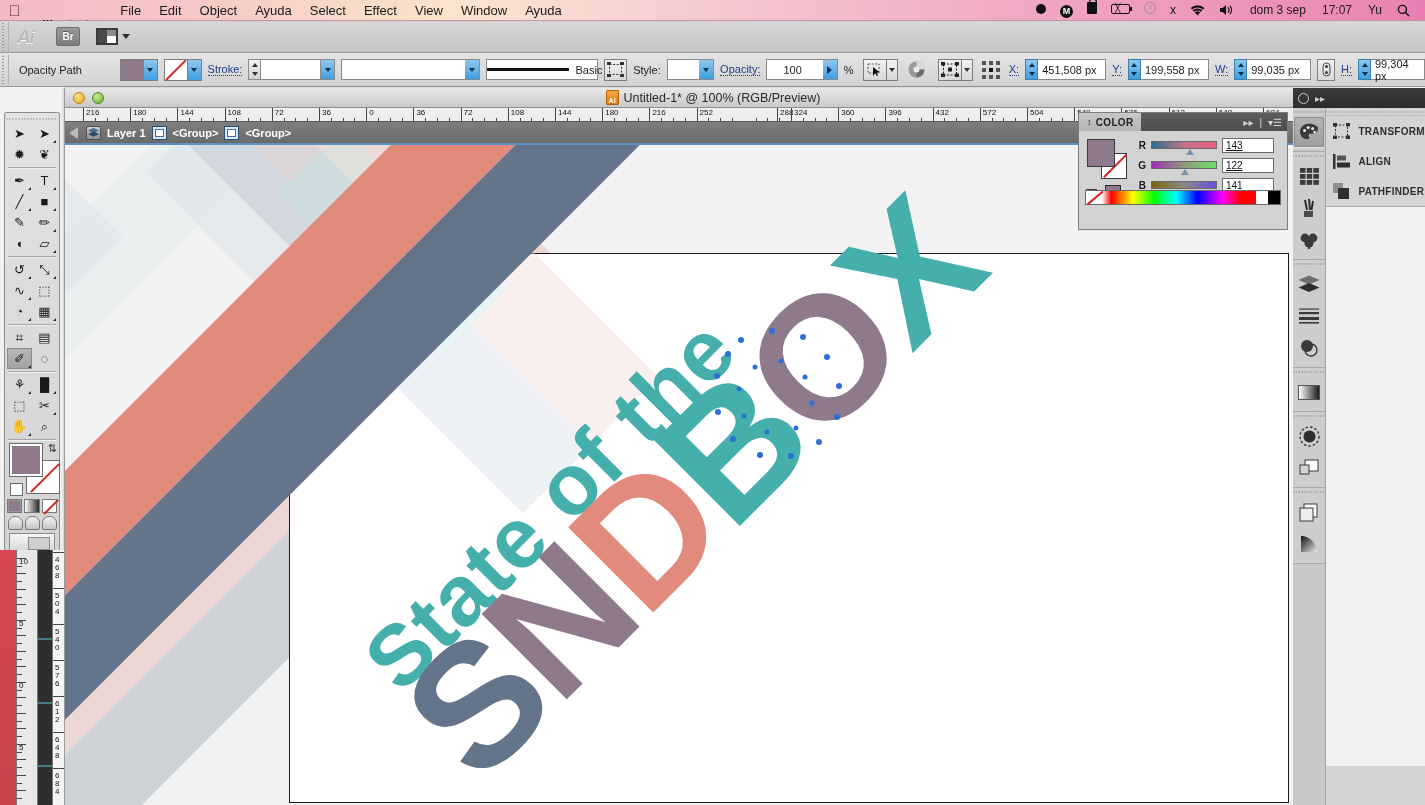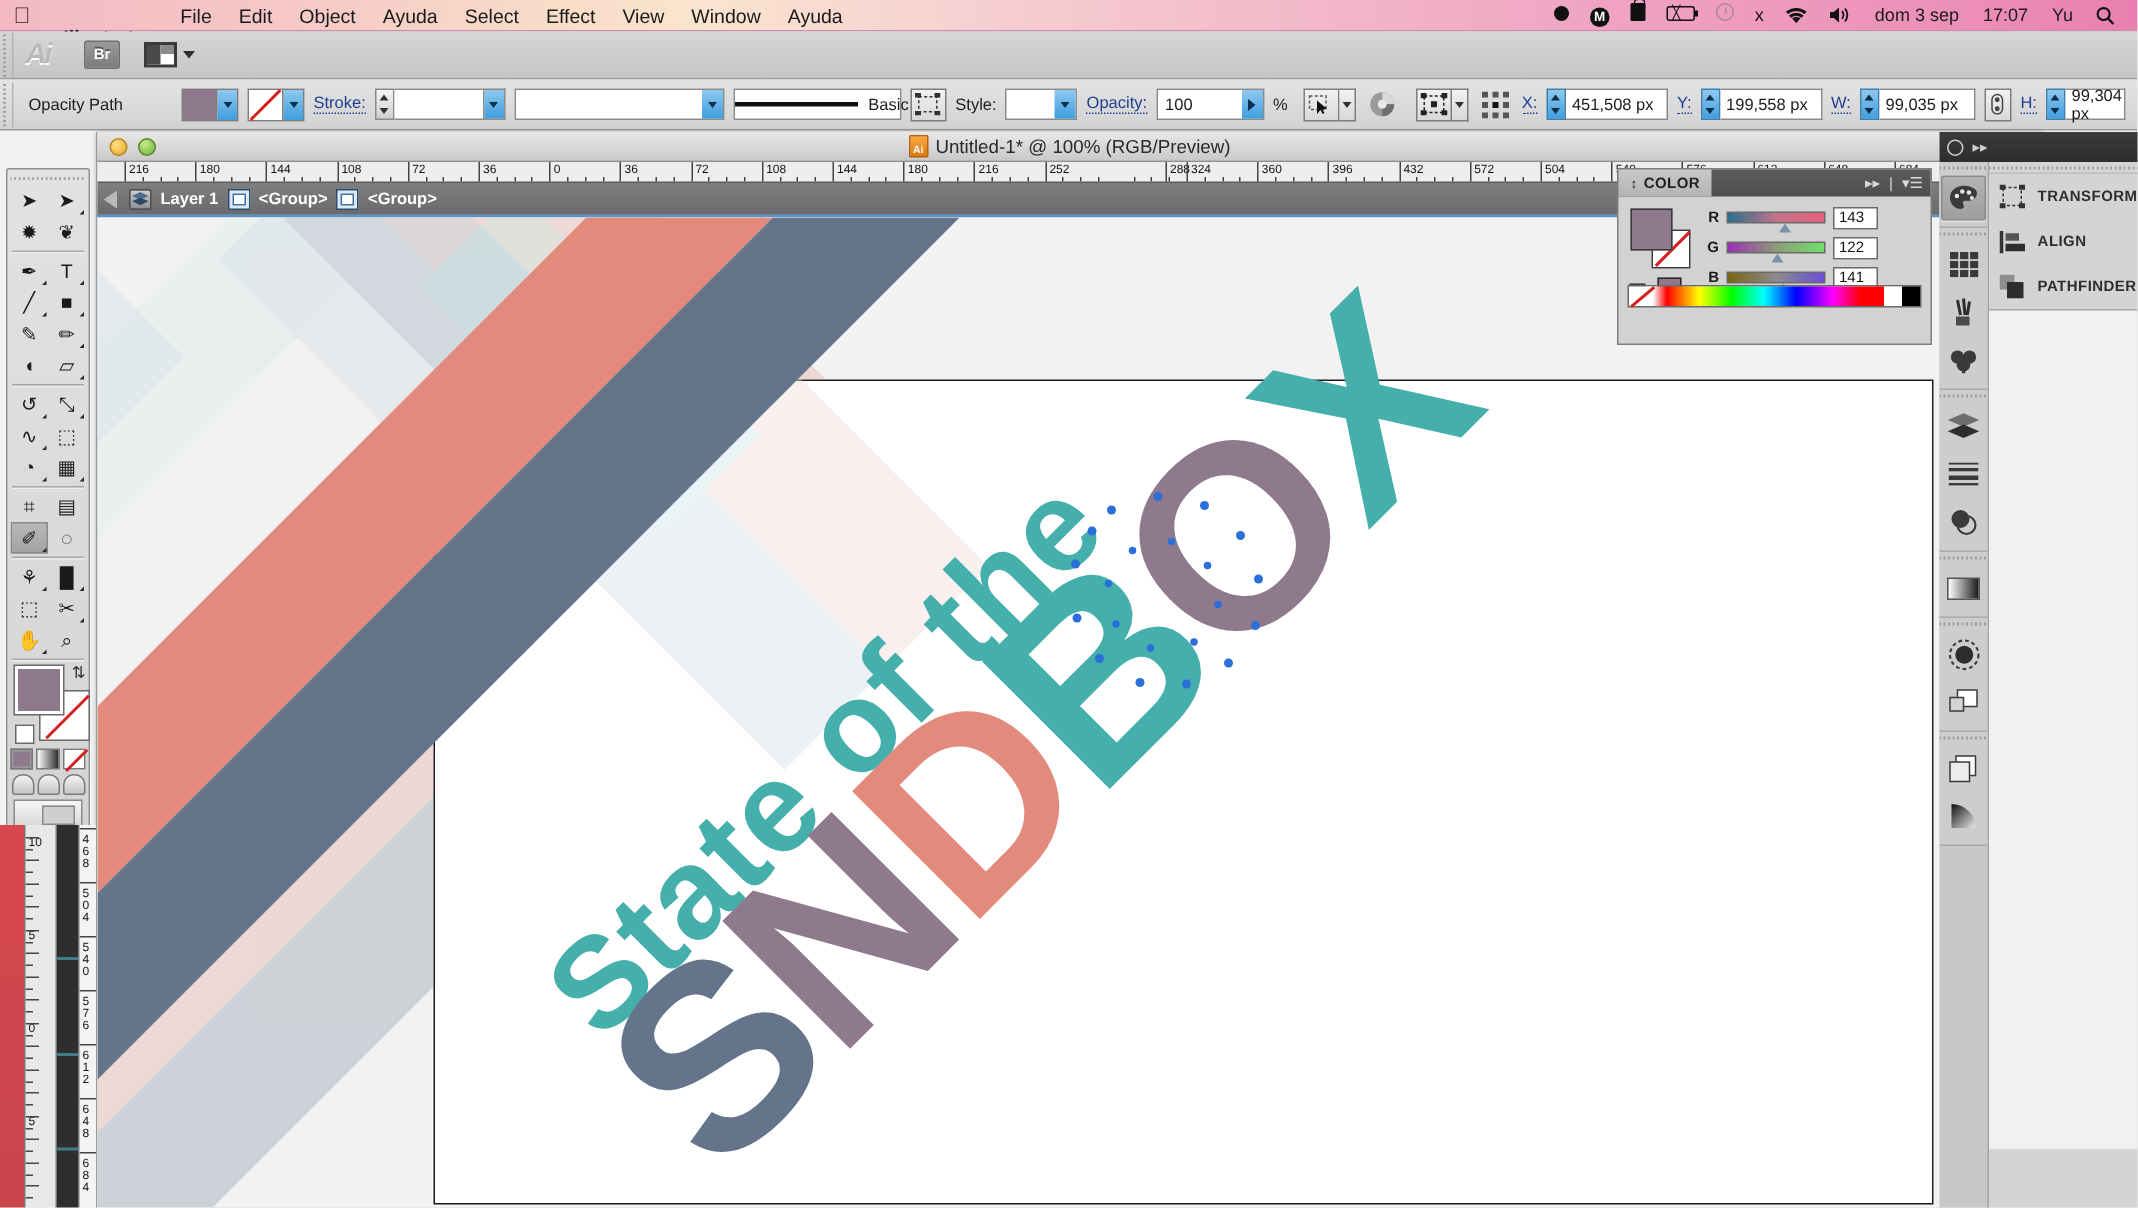--- a/index.html
+++ b/index.html
@@ -194,21 +194,21 @@
   .cp-fs .s { position:absolute; left:14px; top:14px; width:26px; height:26px; background:#fff; border:1px solid #3a3a3a; }
   .cp-fs .s:after { content:""; position:absolute; left:-3px; top:11px; width:32px; height:1.5px; background:#d42020; transform:rotate(-45deg); }
   .cp-nc { position:absolute; left:6px; top:54px; display:flex; align-items:center; gap:4px; }
   .cp-3d { width:16px; height:16px; font-size:14px; line-height:16px; color:#222; }
   .cp-small { width:16px; height:16px; border:1px solid #2a2a2a; }
   .sliders { position:absolute; left:58px; top:6px; width:142px; }
   .srow { display:flex; align-items:center; gap:5px; margin-bottom:4px; height:16px; }
   .srow .lbl { width:9px; font-size:10px; font-weight:bold; color:#1a1a1a; text-align:right; }
   .srow .track { position:relative; width:66px; height:8px; border:1px solid #6a6a6a; }
   .srow .thumb { position:absolute; top:7px; width:0;height:0;border-left:4px solid transparent;border-right:4px solid transparent;border-bottom:6px solid #7b92ab; }
-  .srow .num { width:30px; height:15px; background:#fff; border:1px solid #6a6a6a; font-size:10px; padding-left:3px; line-height:14px; color:#111; }
+  .srow .num { width:52px; height:15px; background:#fff; border:1px solid #6a6a6a; font-size:10px; padding-left:3px; line-height:14px; color:#111;text-decoration:underline; }
   .spectrum { position:absolute; left:6px; bottom:4px; width:196px; height:15px; display:flex; border:1px solid #6a6a6a; }
   .sp-none { width:16px; background:#fff; position:relative; }
   .sp-none:after { content:""; position:absolute; left:-1px; top:6px; width:20px; height:1.5px; background:#d42020; transform:rotate(-40deg); }
   .sp-grad { flex:1; background:linear-gradient(to right,#fff 0%,#f00 6%,#ff0 20%,#0f0 34%,#0ff 48%,#00f 62%,#f0f 78%,#f00 90%); }
   .sp-w { width:12px; background:#fff; }
   .sp-b { width:12px; background:#000; }
 
   
   .dock { position:absolute; left:1293px; top:88px; width:132px; height:717px; background:#f1f1f1; }
   .dock-head { height:20px; background:linear-gradient(to bottom,#3b3b3b,#2d2d2d); display:flex; align-items:center; padding:0 5px; gap:6px; }
@@ -346,21 +346,21 @@
 
     <span class="linklabel" style="color:#1c1c1c;border:none;">Style:</span>
     <span class="dropfield" style="width:48px;">
       <span class="val"></span>
       <span class="combo-arrow" style="border:none;height:19px;">
           <i></i>
         </span>
     </span>
 
     <span class="linklabel">Opacity:</span>
-    <span class="dropfield" style="width:72px;">
+    <span class="dropfield" style="width:72px;padding-left:11px;">
       <span class="val">100</span>
       <span class="combo-arrow" style="border:none;height:19px;">
           <i style="border-top:none;border-left:5px solid #08314f;border-top:4px solid transparent;border-bottom:4px solid transparent;border-right:none;"></i>
         </span>
     </span>
     <span>%</span>
 
     <span style="display:flex;margin-left:4px;">
       <span class="tool-ic">
         <svg width="17" height="14" viewBox="0 0 17 14">
@@ -448,21 +448,21 @@
           <circle cx="4.5" cy="10.5" r="1.6" fill="#444"></circle>
         </svg>
     </span>
 
     <span class="xy-label">H:</span>
     <span style="display:flex;">
       <span class="stepper blue">
           <i class="up"></i>
           <i class="dn"></i>
         </span>
-      <span class="txtfield" style="width:40px;">99,304 px</span>
+      <span class="txtfield" style="width:54px;">99,304 px</span>
     </span>
   </div>
 
   <div class="docwin">
 
     <div class="doctitle">
       <span class="wbtn min"></span>
       <span class="wbtn zoom"></span>
       <span class="ttl">
         <span class="doc-ic">Ai</span>

